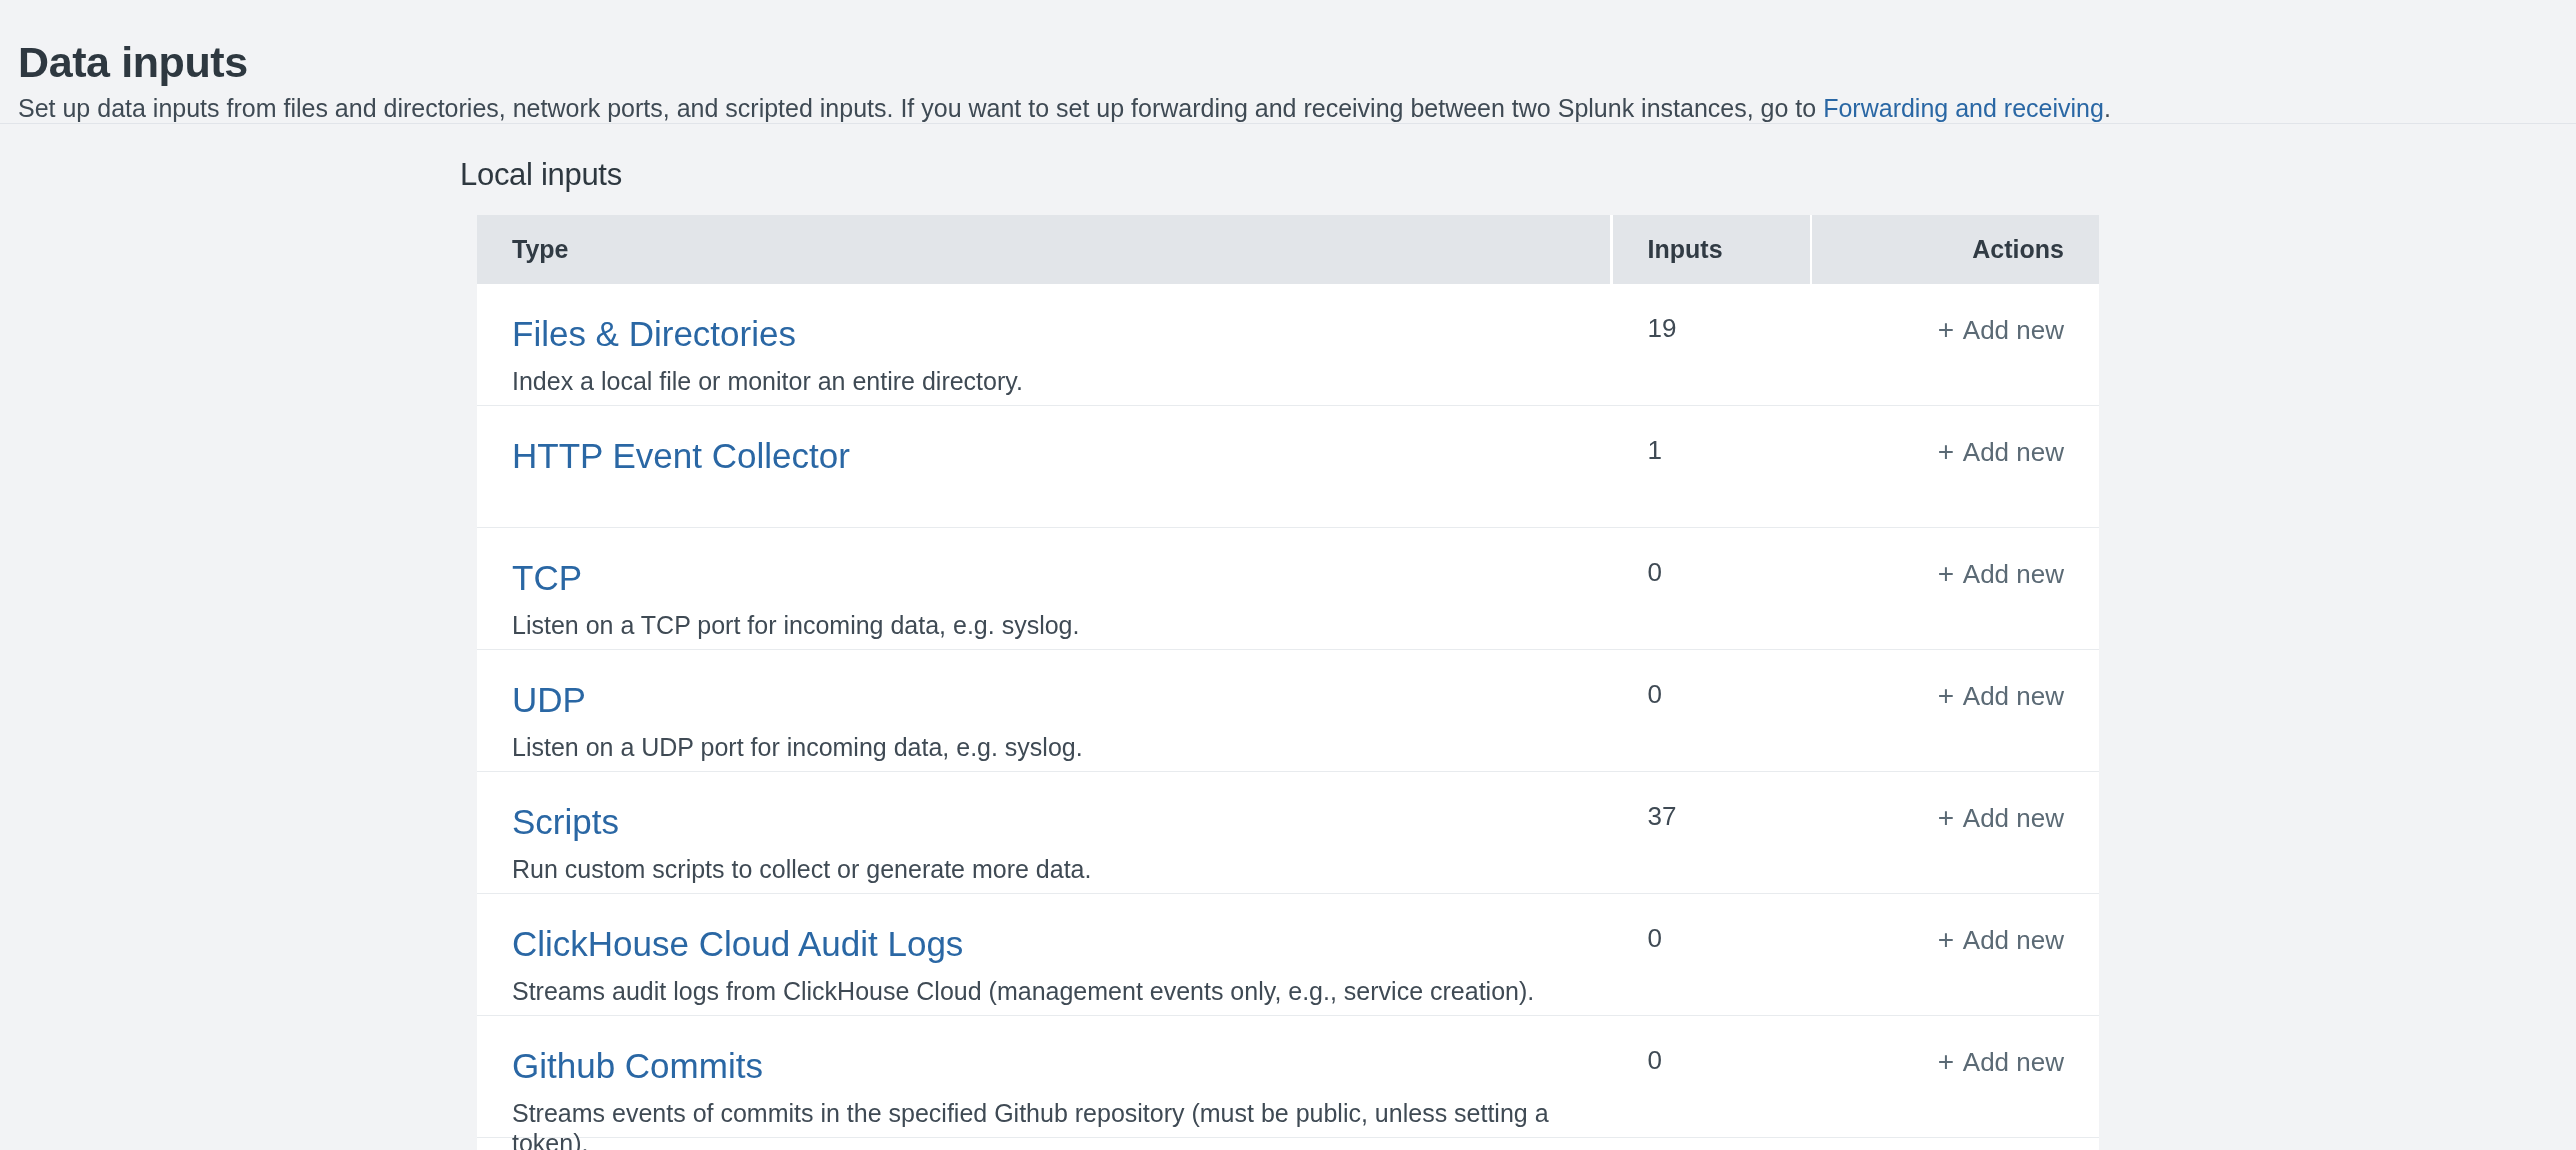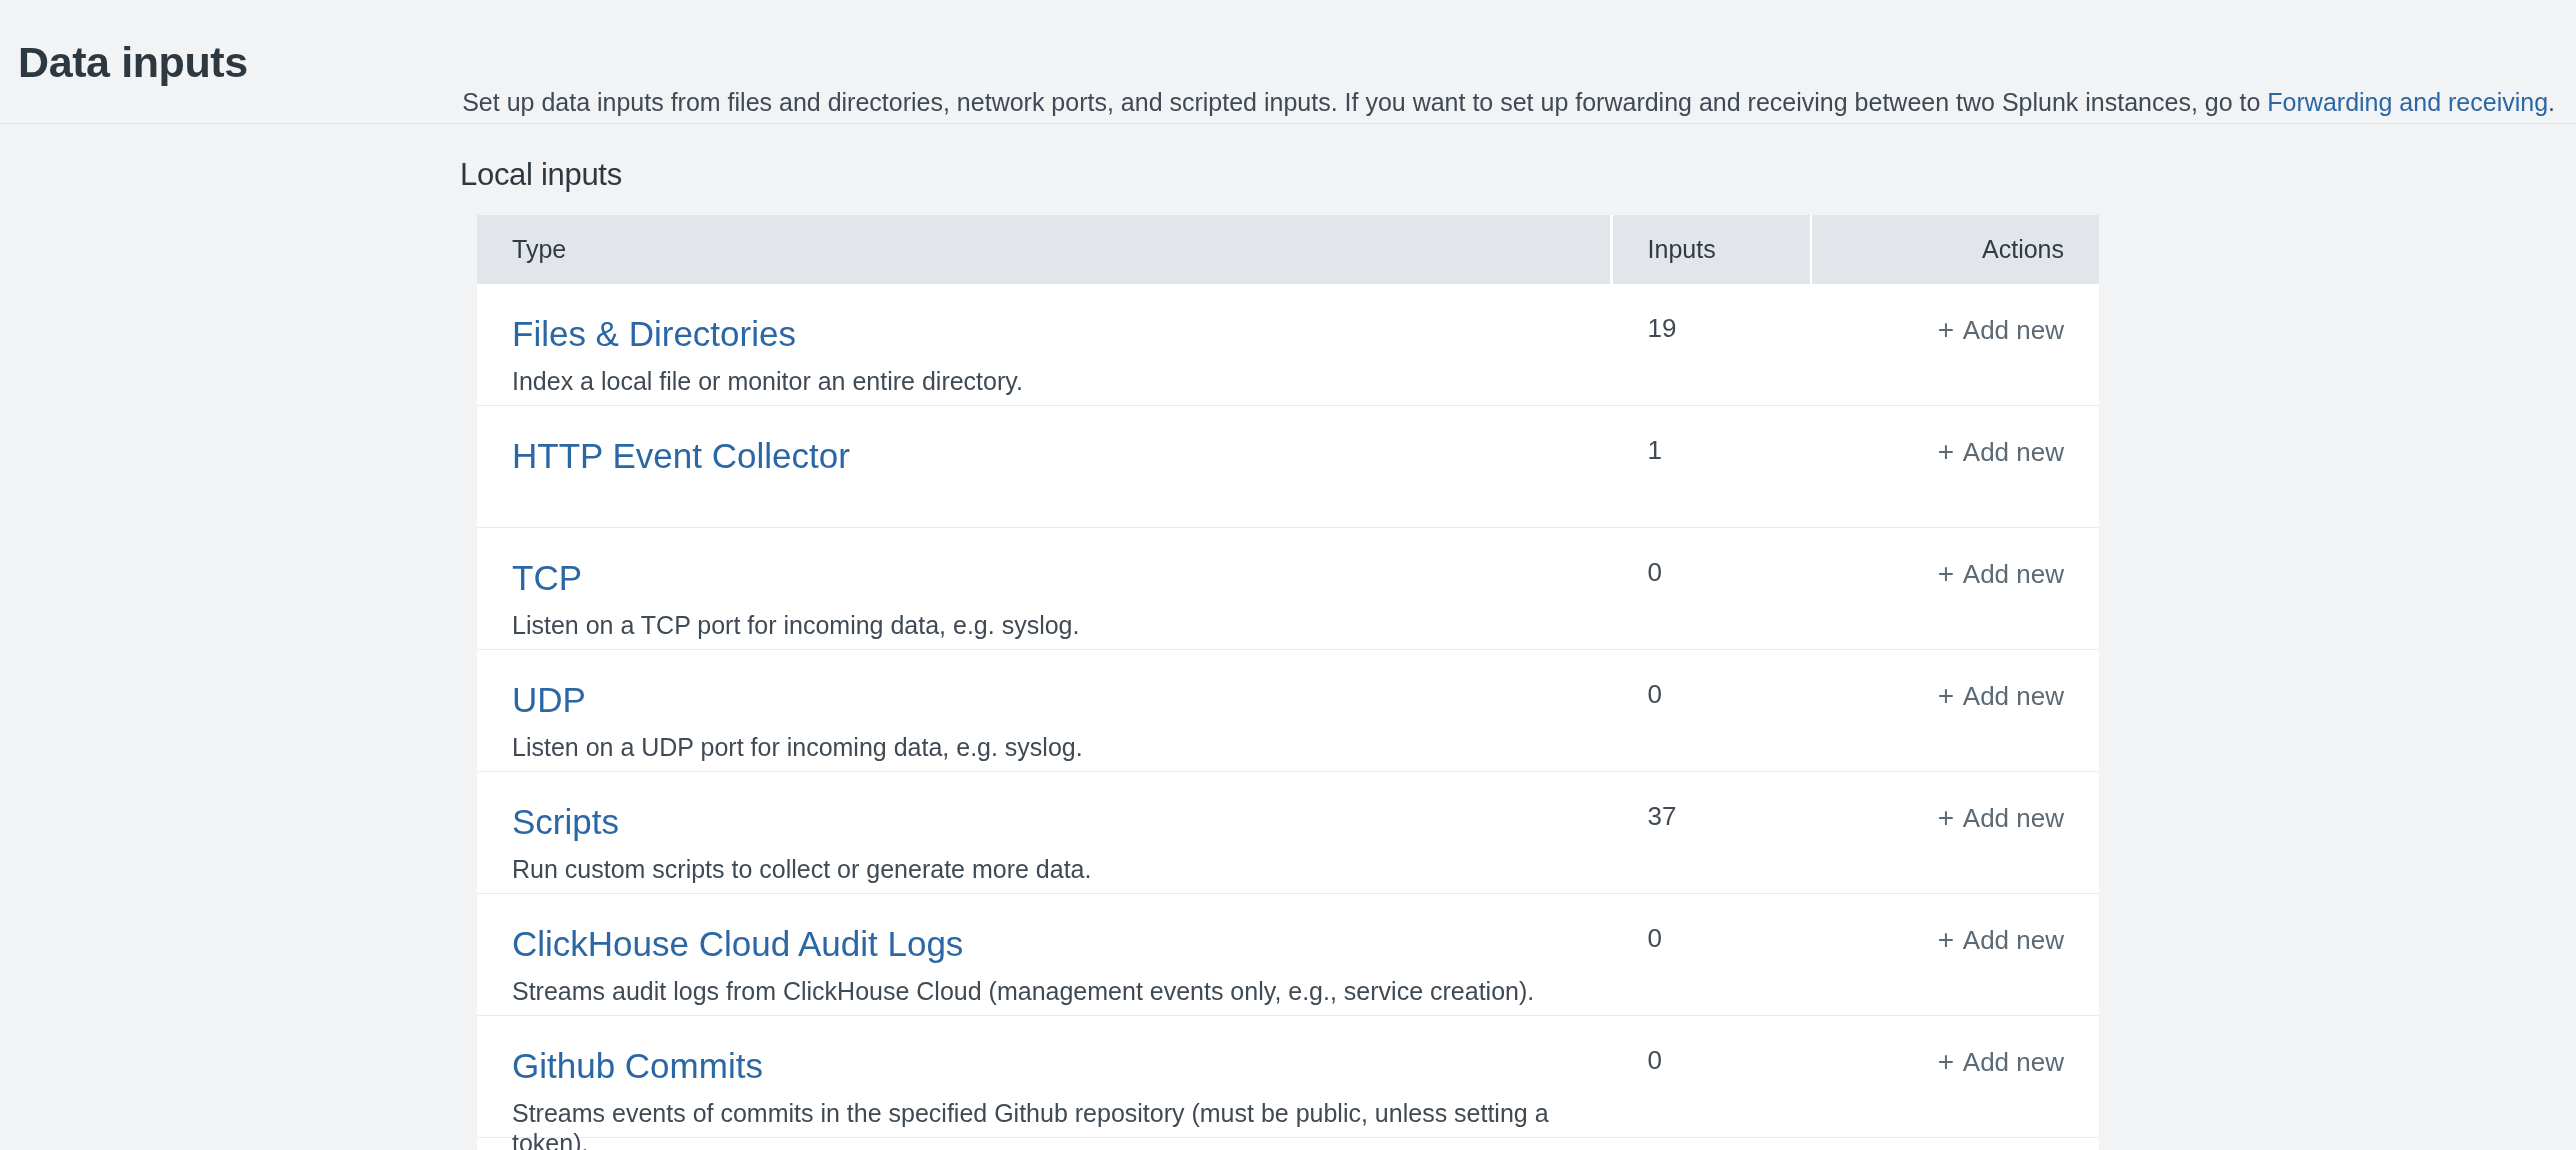--- a/index.html
+++ b/index.html
@@ -30,24 +30,24 @@
   }
   .page-title{
     font-size:43px;
     font-weight:700;
     color:var(--title-color);
     letter-spacing:-0.4px;
     line-height:1.18;
     margin-top:28px;
   }
   .page-subtitle{
+    margin-top:6px;
     font-size:25px;
     line-height:1.25;
     color:var(--text-color);
-    text-align:right;
   }
   .page-subtitle a{
     color:var(--link-color);
     text-decoration:none;
     cursor:pointer;
   }
 
   
   .content{
     padding-top:33px;
@@ -72,21 +72,21 @@
     gap:2.6px;
     height:69px;
     background:#ffffff;
   }
   .th{
     background:var(--header-cell-bg);
     display:flex;
     align-items:center;
     padding:16px 35px;
     font-size:25px;
-    font-weight:400;
+    font-weight:700;
     color:var(--heading-color);
   }
   .col-type{width:1133px;flex:0 0 auto;}
   .col-inputs{width:197px;flex:0 0 auto;}
   .col-actions{width:287px;flex:1 1 auto;}
   .th.col-actions{justify-content:flex-end;}
 
   .row{
     display:flex;
     gap:2.6px;

